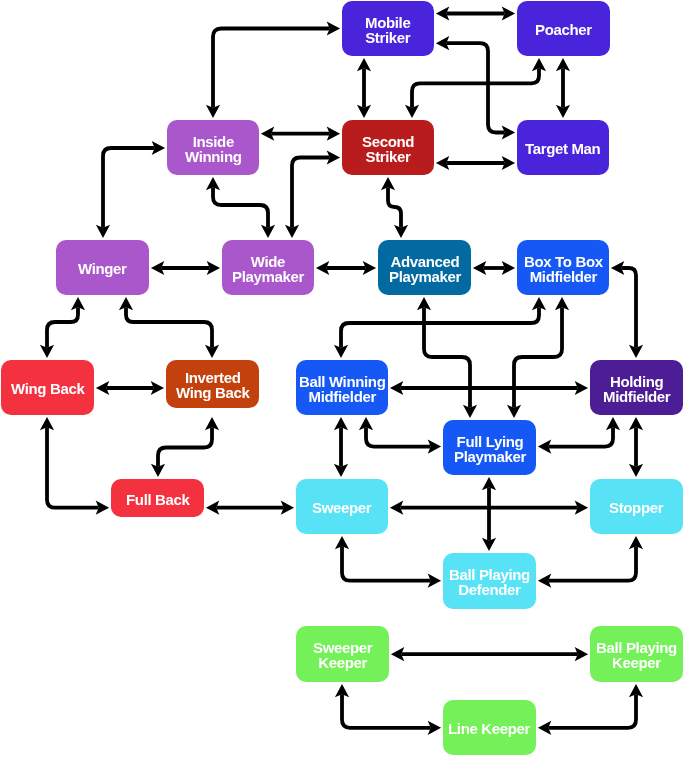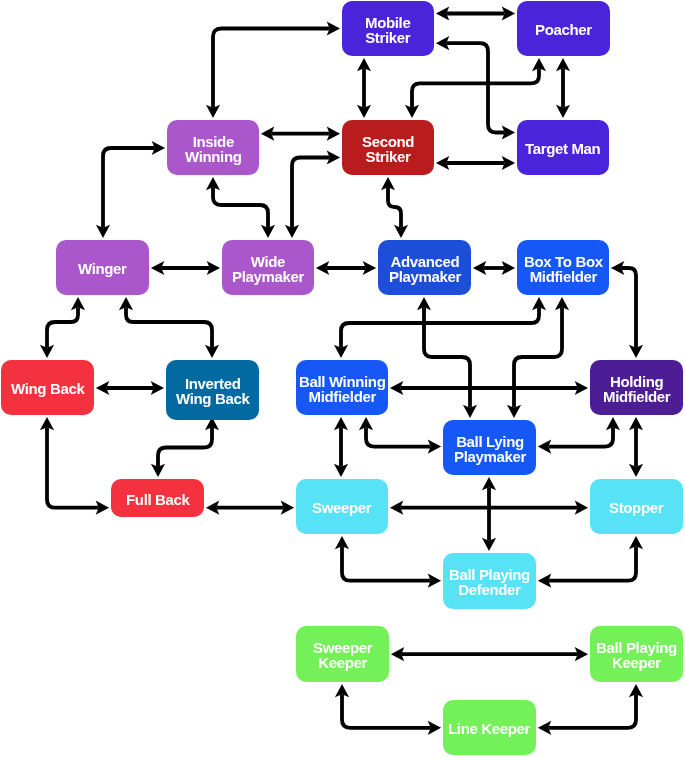--- a/index.html
+++ b/index.html
@@ -242,58 +242,58 @@
   <div class="node-label">
     <span>Winger</span>
   </div>
 </div>
 <div class="node" style="left:222px;top:240px;width:92px;height:55px;background:#A957CB">
   <div class="node-label">
     <span>Wide</span>
     <span>Playmaker</span>
   </div>
 </div>
-<div class="node" style="left:378px;top:240px;width:93px;height:55px;background:#1d4ed8">
+<div class="node" style="left:378px;top:240px;width:93px;height:55px;background:#0369a1">
   <div class="node-label">
     <span>Advanced</span>
     <span>Playmaker</span>
   </div>
 </div>
 <div class="node" style="left:517px;top:240px;width:92px;height:55px;background:#1558F6">
   <div class="node-label">
     <span>Box To Box</span>
     <span>Midfielder</span>
   </div>
 </div>
 <div class="node" style="left:1px;top:360px;width:93px;height:55px;background:#F3313F">
   <div class="node-label">
     <span>Wing Back</span>
   </div>
 </div>
-<div class="node" style="left:166px;top:360px;width:93px;height:60px;background:#0369a1">
+<div class="node" style="left:166px;top:360px;width:93px;height:48px;background:#c2410c">
   <div class="node-label">
     <span>Inverted</span>
     <span>Wing Back</span>
   </div>
 </div>
 <div class="node" style="left:296px;top:360px;width:92px;height:55px;background:#1558F6">
   <div class="node-label">
     <span>Ball Winning</span>
     <span>Midfielder</span>
   </div>
 </div>
 <div class="node" style="left:590px;top:360px;width:93px;height:55px;background:#4c1d95">
   <div class="node-label">
     <span>Holding</span>
     <span>Midfielder</span>
   </div>
 </div>
 <div class="node" style="left:443px;top:420px;width:93px;height:55px;background:#1558F6">
   <div class="node-label">
-    <span>Ball Lying</span>
+    <span>Full Lying</span>
     <span>Playmaker</span>
   </div>
 </div>
 <div class="node" style="left:111px;top:479px;width:93px;height:38px;background:#F3313F">
   <div class="node-label">
     <span>Full Back</span>
   </div>
 </div>
 <div class="node" style="left:296px;top:479px;width:92px;height:55px;background:#57E2F5">
   <div class="node-label">

